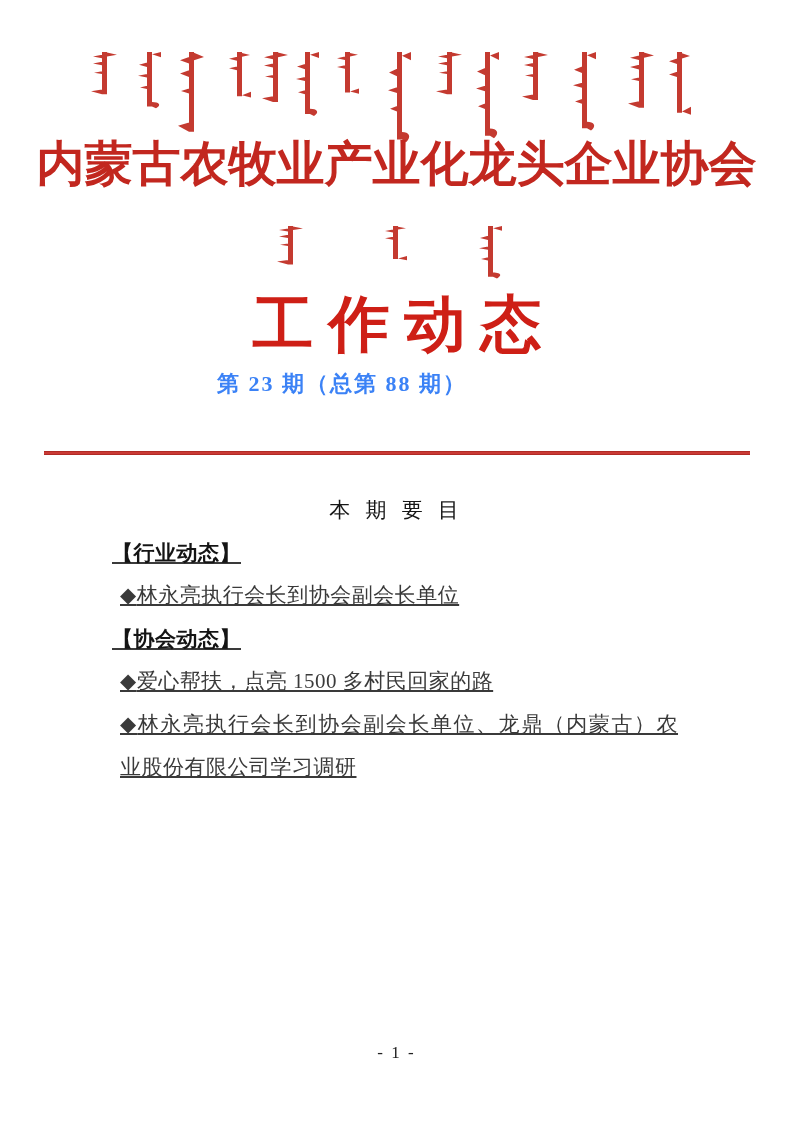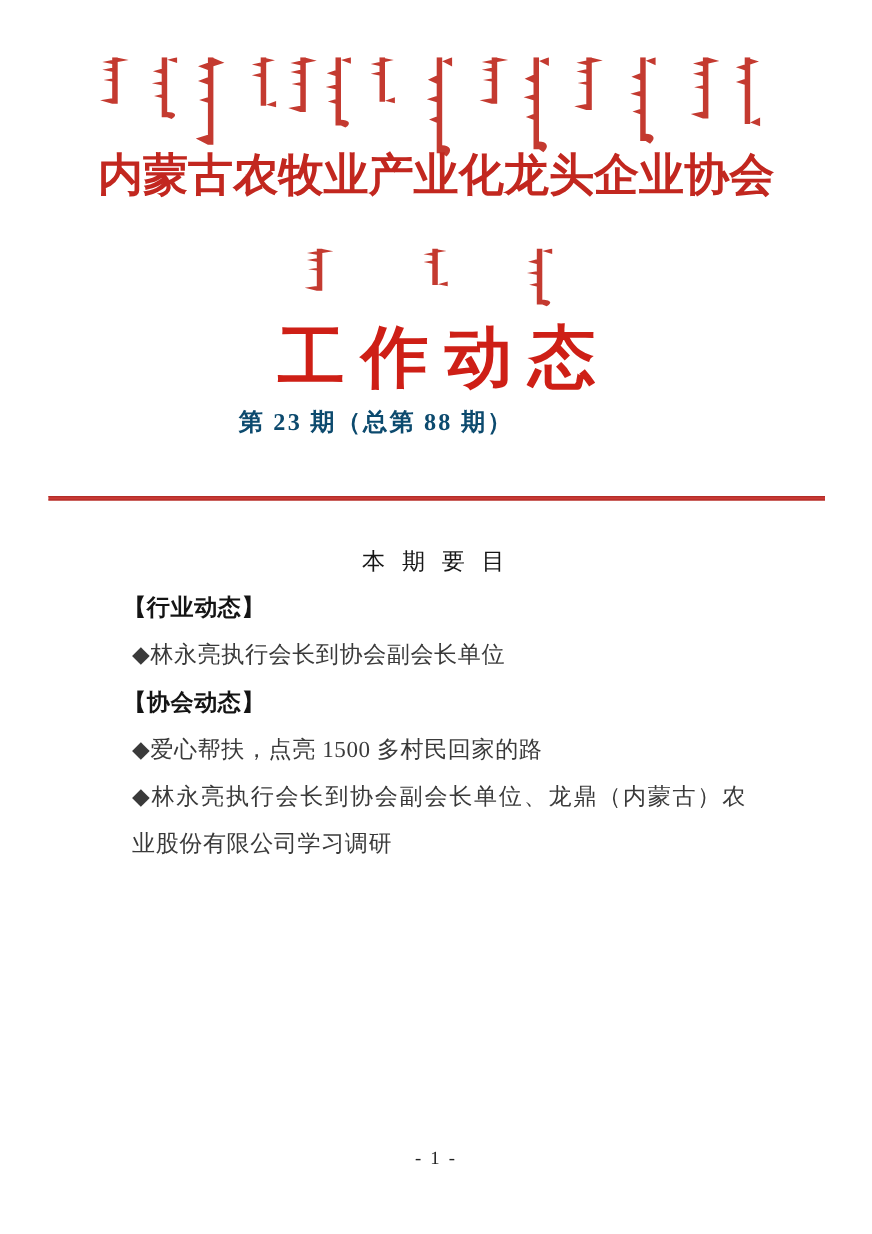--- a/index.html
+++ b/index.html
@@ -10,36 +10,36 @@
     overflow:hidden;
     font-family:"Liberation Serif","DejaVu Serif",serif;
     color:#2f2f2f;
   }
   
   .mong-row1{position:absolute;top:52px;left:0;width:793px;text-align:center;}
   .mong-row2{position:absolute;top:226px;left:0;width:793px;text-align:center;}
   .org-title{
     position:absolute;top:132px;left:0;width:793px;
     text-align:center;
-    font-size:41px;font-weight:700;letter-spacing:0px;
+    font-size:48px;font-weight:700;letter-spacing:0px;
     color:#c2271f;
     white-space:nowrap;
   }
   .main-title{
     position:absolute;top:284px;left:8px;width:793px;
     text-align:center;
     font-size:61px;font-weight:700;letter-spacing:15px;
     color:#ce1f16;
     white-space:nowrap;
   }
   .issue-line{
     position:absolute;top:369px;left:0;width:684px;
     text-align:center;
     font-size:22px;font-weight:700;letter-spacing:2px;
-    color:#0c4a6e;
+    color:#3b82f6;
   }
   .pub-line{
     position:absolute;top:417px;left:120px;width:555px;
     display:flex;justify-content:space-between;align-items:baseline;
     font-size:18px;color:#222;letter-spacing:1px;
   }
   .rule{
     position:absolute;top:451px;left:44px;width:706px;height:4px;
     background:#ca3a35;
     border-top:1px solid #b02a26;border-bottom:1px solid #b02a26;
@@ -49,20 +49,21 @@
   .toc-title{
     position:absolute;top:496px;left:0;width:793px;
     text-align:center;
     font-size:21px;font-weight:400;letter-spacing:5px;
     color:#161616;
   }
   .toc{
     position:absolute;top:531px;left:120px;width:558px;
     font-size:21px;line-height:43px;letter-spacing:0.5px;
     color:#3a3a3a;
+    text-decoration:underline;
   }
   .sec-header{
     font-family:"Liberation Sans","DejaVu Sans",sans-serif;
     font-weight:700;font-size:21px;color:#141414;
     letter-spacing:0.5px;
     margin-left:-8px; 
   }
   .line{white-space:nowrap;}
   .line.stretch{
     white-space:normal;

